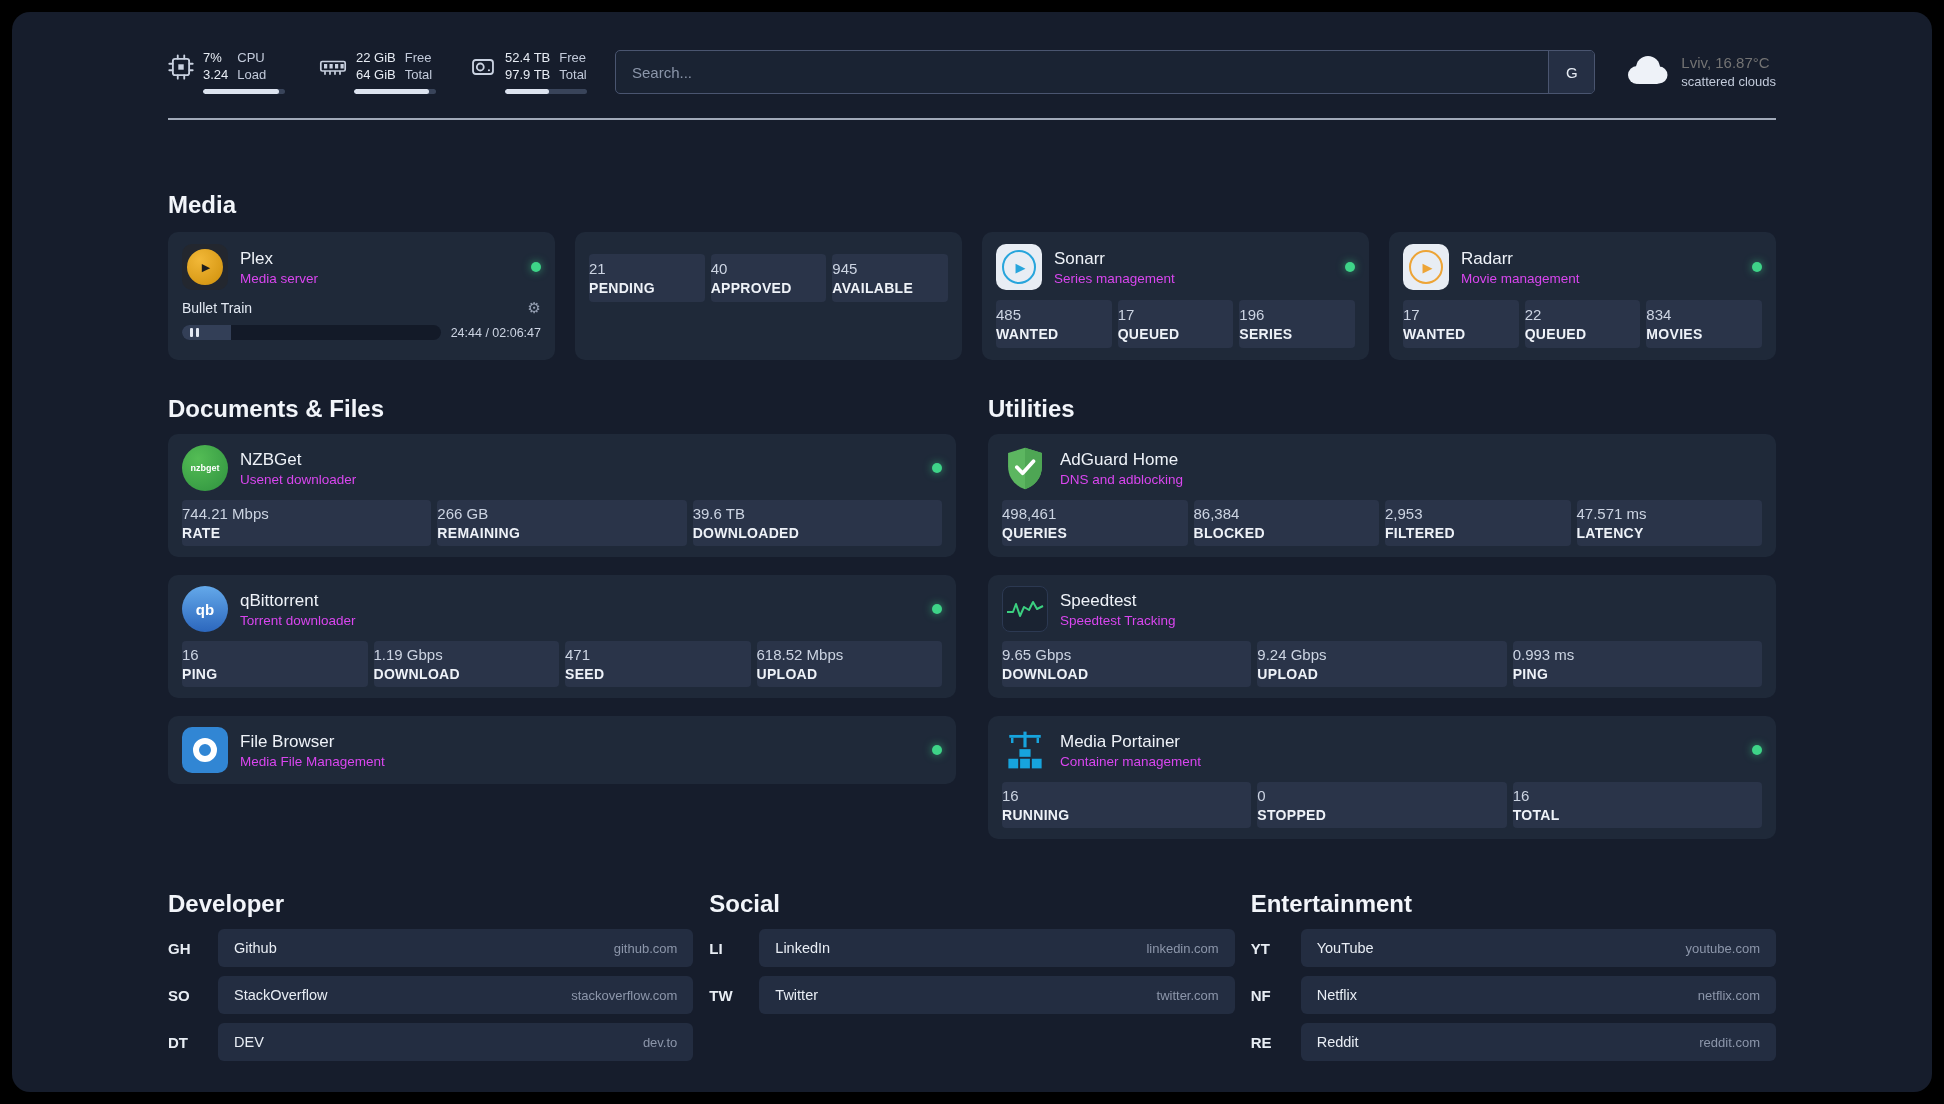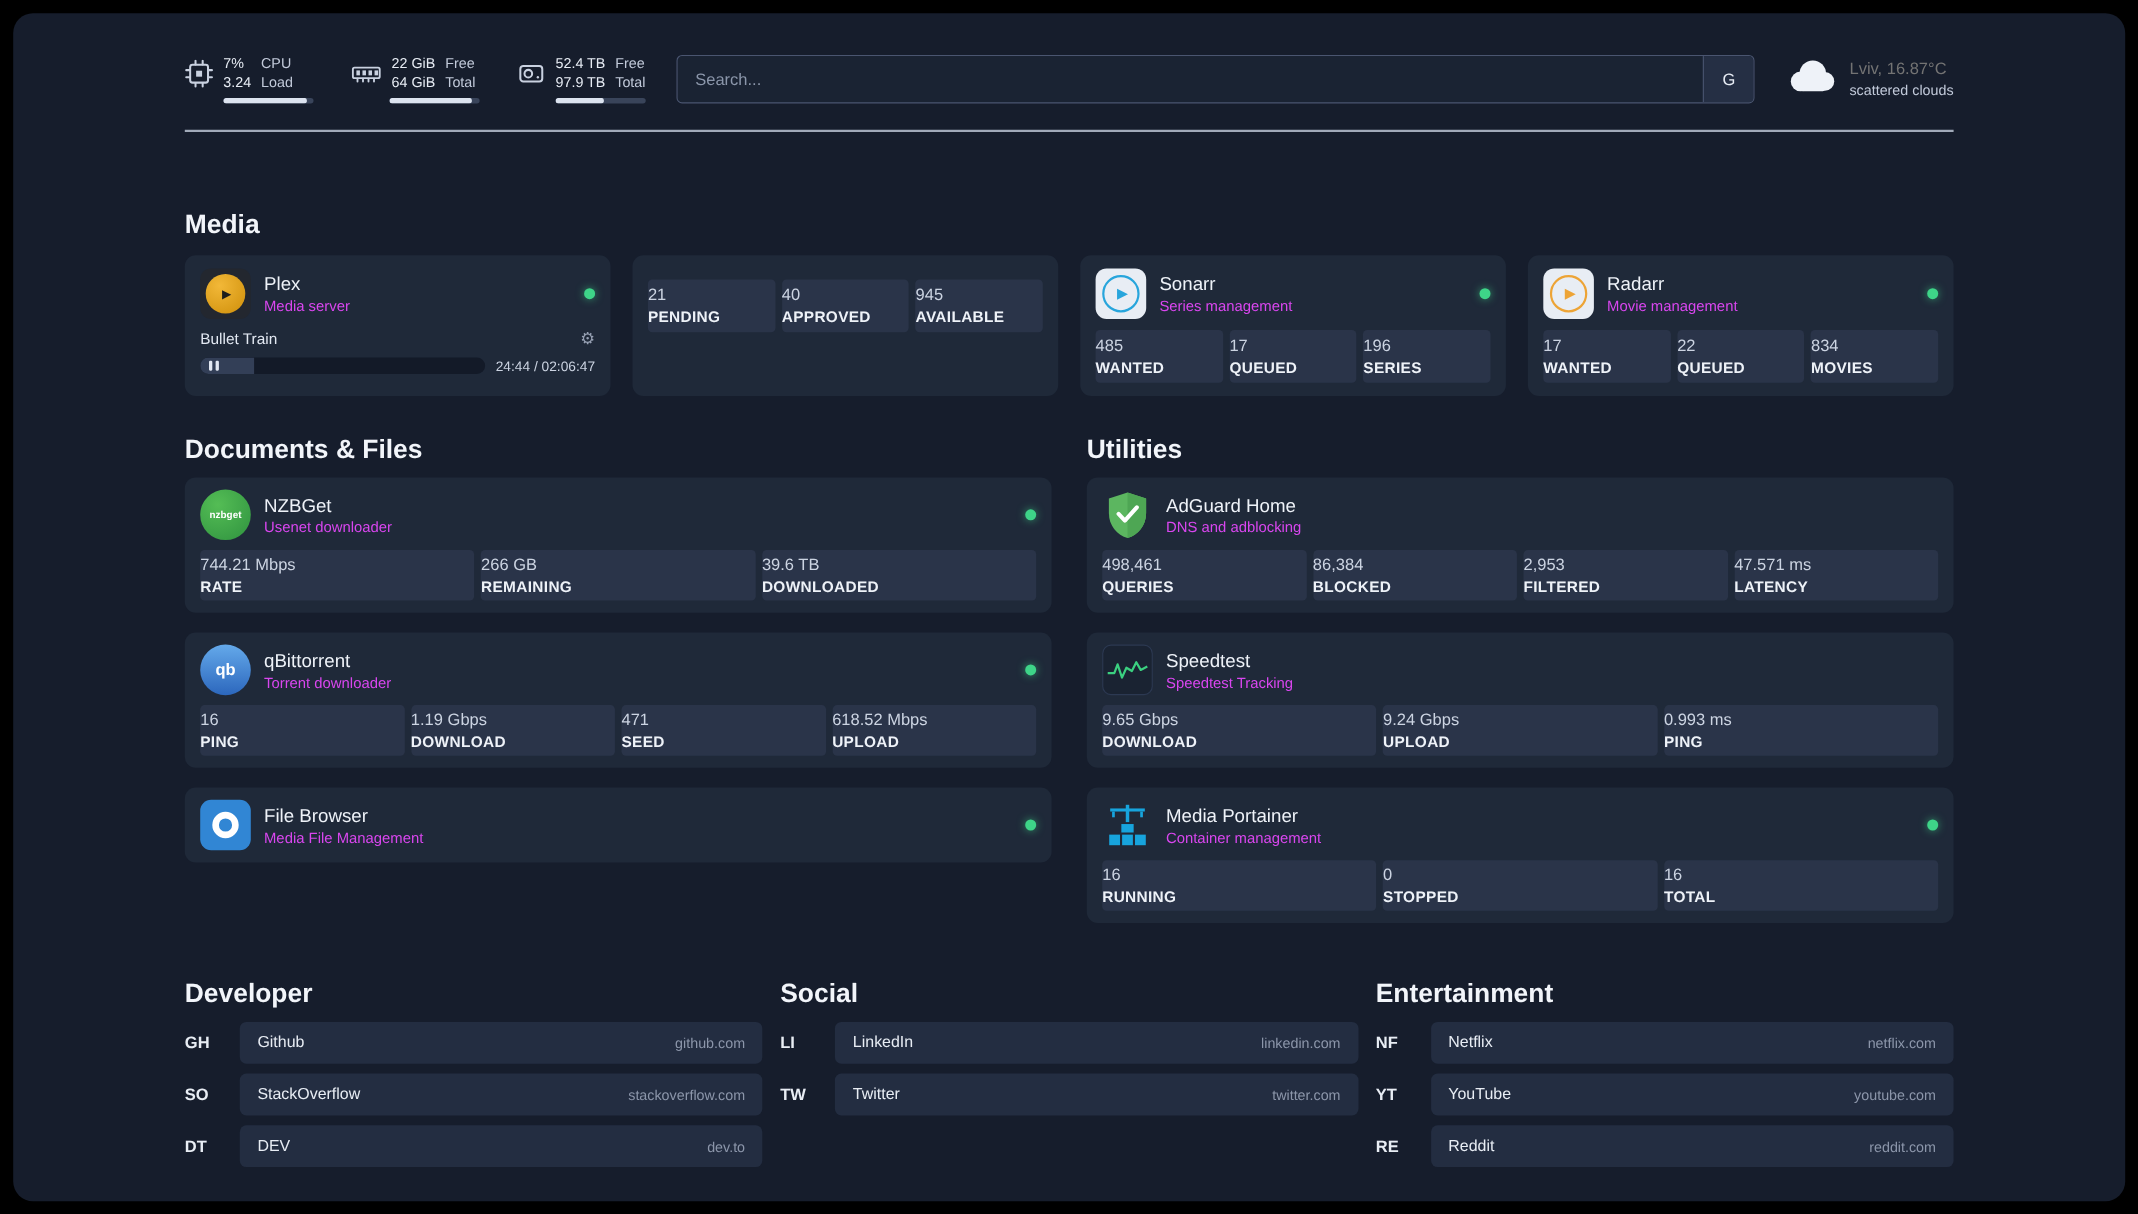--- a/index.html
+++ b/index.html
@@ -539,31 +539,31 @@
             <span class="bm-url">twitter.com</span>
           </div>
         </div>
       </div>
     </section>
 
     <section>
       <h2 class="section-title">Entertainment</h2>
       <div class="bm-items">
         <div class="bm-item">
+          <span class="bm-abbr">YT</span>
+          <div class="bm-pill">
+            <span class="bm-name">YouTube</span>
+            <span class="bm-url">youtube.com</span>
+          </div>
+        </div>
+        <div class="bm-item">
           <span class="bm-abbr">NF</span>
           <div class="bm-pill">
             <span class="bm-name">Netflix</span>
             <span class="bm-url">netflix.com</span>
-          </div>
-        </div>
-        <div class="bm-item">
-          <span class="bm-abbr">YT</span>
-          <div class="bm-pill">
-            <span class="bm-name">YouTube</span>
-            <span class="bm-url">youtube.com</span>
           </div>
         </div>
         <div class="bm-item">
           <span class="bm-abbr">RE</span>
           <div class="bm-pill">
             <span class="bm-name">Reddit</span>
             <span class="bm-url">reddit.com</span>
           </div>
         </div>
       </div>

